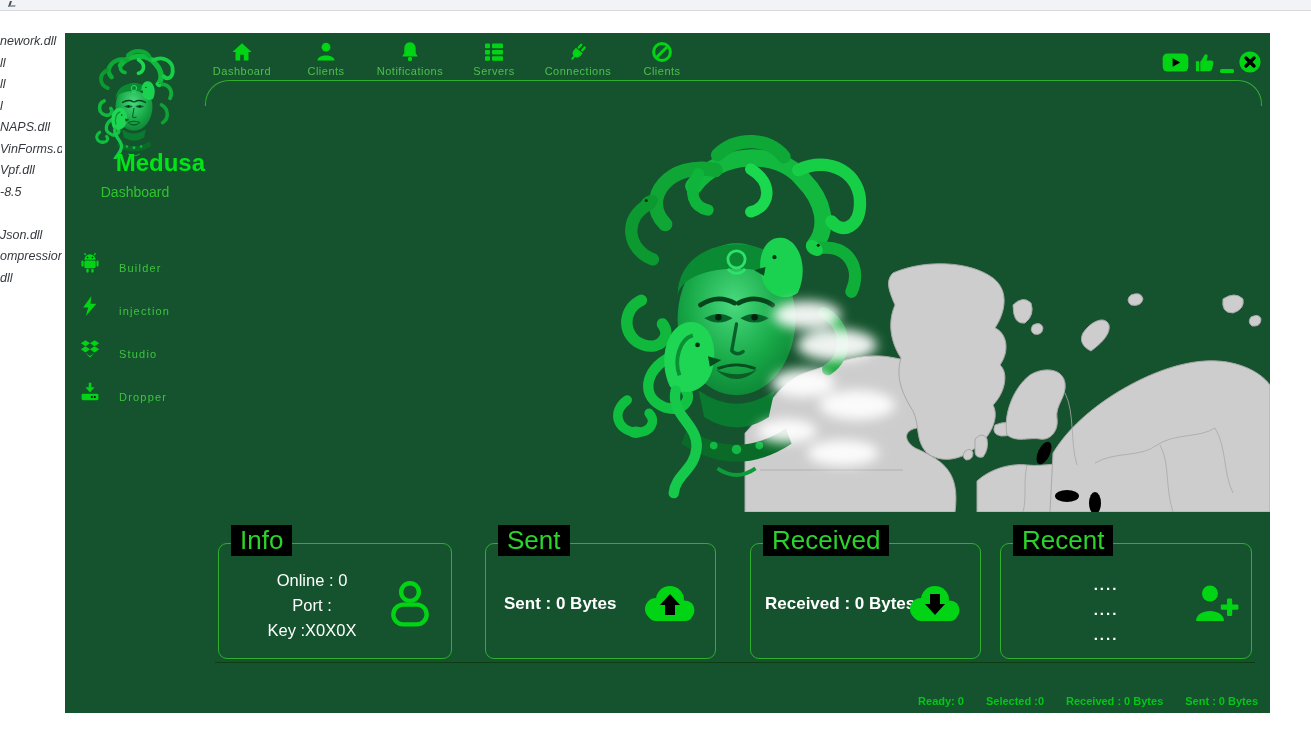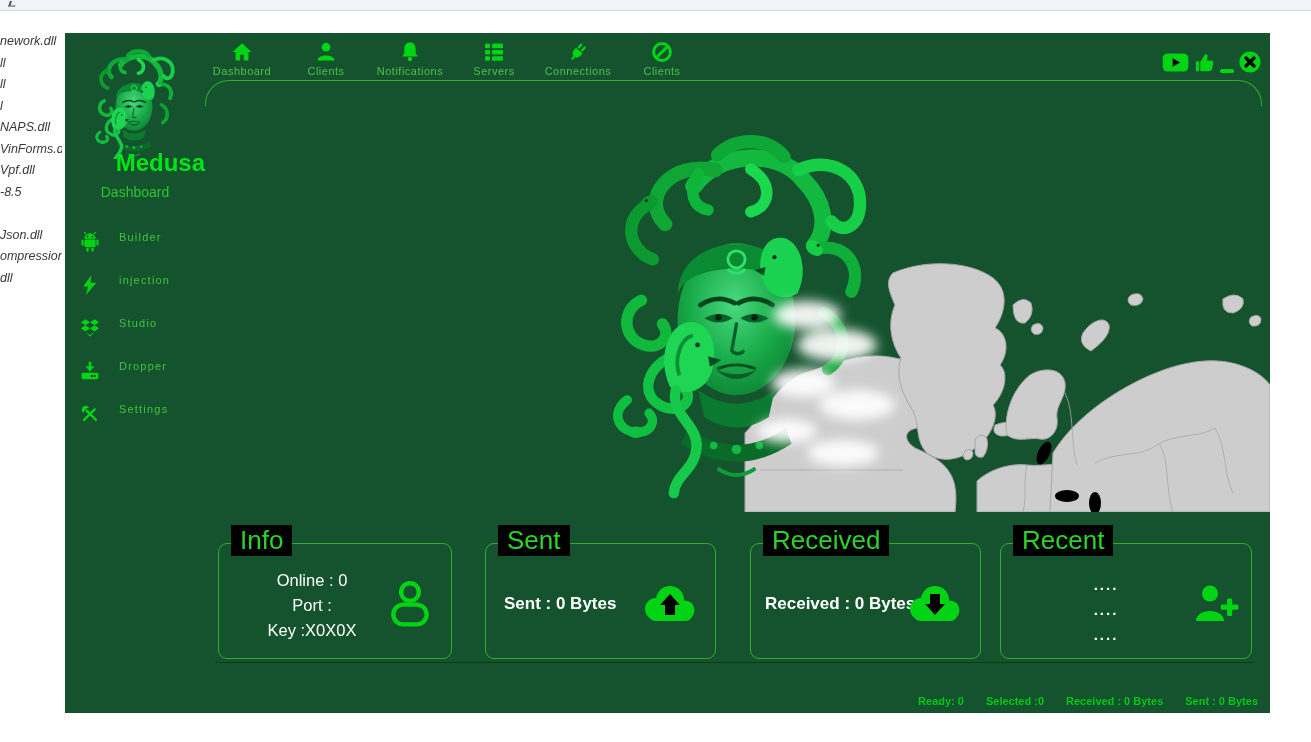--- a/index.html
+++ b/index.html
@@ -69,21 +69,21 @@
   .logo { position:absolute; left:18px; top:14px; width:102px; height:112px; }
   .app-title {
     position:absolute; left:0; top:116px; width:140px; text-align:right;
     font-size:24px; font-weight:bold; color:#00e418;
   }
   .app-subtitle {
     position:absolute; left:0; top:151px; width:140px; text-align:center;
     font-size:14px; color:#2fc42f;
   }
   .menu { position:absolute; left:14px; top:198px; width:126px; }
-  .menu-item { height:43px; display:flex; align-items:flex-start; cursor:pointer; }
+  .menu-item { height:43px; display:flex; align-items:flex-end; cursor:pointer; }
   .menu-item svg { width:22px; height:22px; fill:#00d415; flex:none; }
   .menu-label { margin-left:18px; font-size:11px; color:#3fc43f; letter-spacing:1.2px; }
 
   
   .card {
     position:absolute; top:510px; height:116px;
     border:1px solid #2fae2f; border-radius:9px; background:transparent;
   }
   .card-legend {
     position:absolute; top:-19px; left:12px; padding:0 9px;
@@ -379,32 +379,20 @@
       </div>
       <div class="menu-item">
         <svg viewBox="0 0 24 24">
           <path d="M10.6 1.8 h2.8 v5 h3.6 L12 12.6 L7 6.8 h3.6 z"></path>
           <rect x="2.8" y="13.8" width="18.4" height="7.2" rx="1.6"></rect>
           <circle cx="17.2" cy="17.4" r="1.1" fill="#000"></circle>
             <circle cx="14" cy="17.4" r="1.1" fill="#000"></circle>
         </svg>
         <span class="menu-label">Dropper</span>
       </div>
-      <div class="menu-item">
-        <svg viewBox="0 0 24 24">
-          <g transform="rotate(45 12 12)">
-              <rect x="10.7" y="3.5" width="2.6" height="19" rx="1.3"></rect>
-            </g>
-          <g transform="rotate(-45 12 12)">
-            <rect x="10.7" y="5.5" width="2.6" height="17" rx="1.3"></rect>
-            <path d="M12 1 a4.2 4.2 0 0 1 4 5.6 l-2.2-1.6 h-3.6 L8 6.6 A4.2 4.2 0 0 1 12 1 z"></path>
-          </g>
-        </svg>
-        <span class="menu-label">Settings</span>
-      </div>
     </div>
   </div>
 
   <div class="card card-info">
     <span class="card-legend">Info</span>
     <div class="info-lines">
       <div>Online : 0</div>
       <div>Port :</div>
       <div>Key :X0X0X</div>
     </div>

